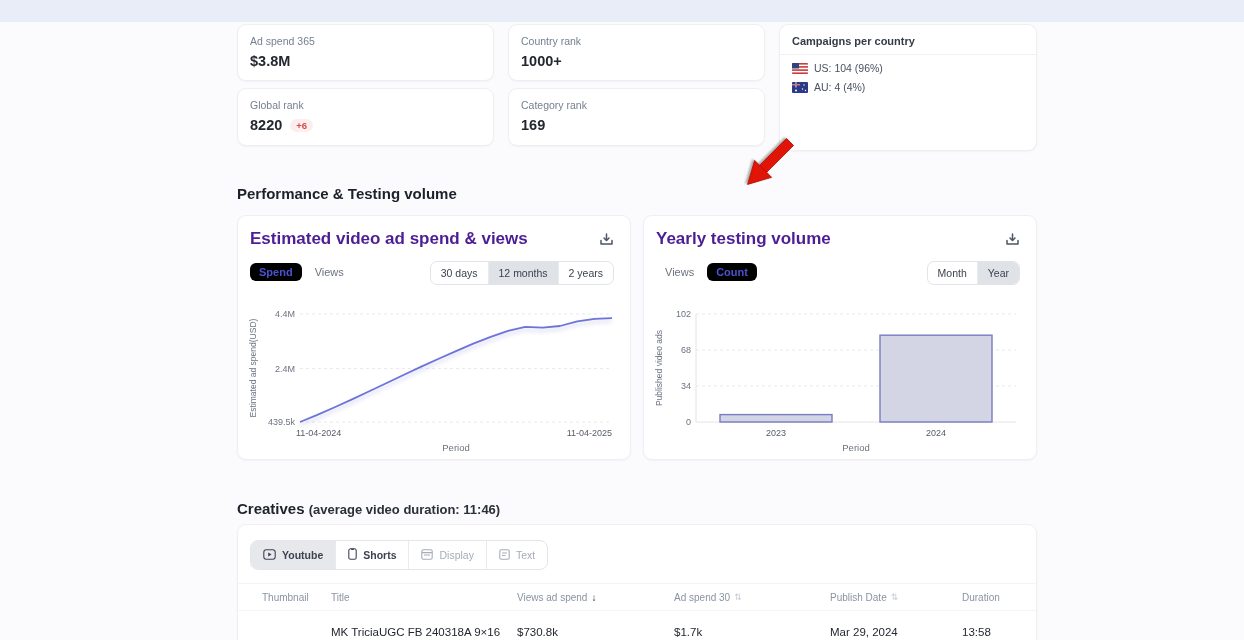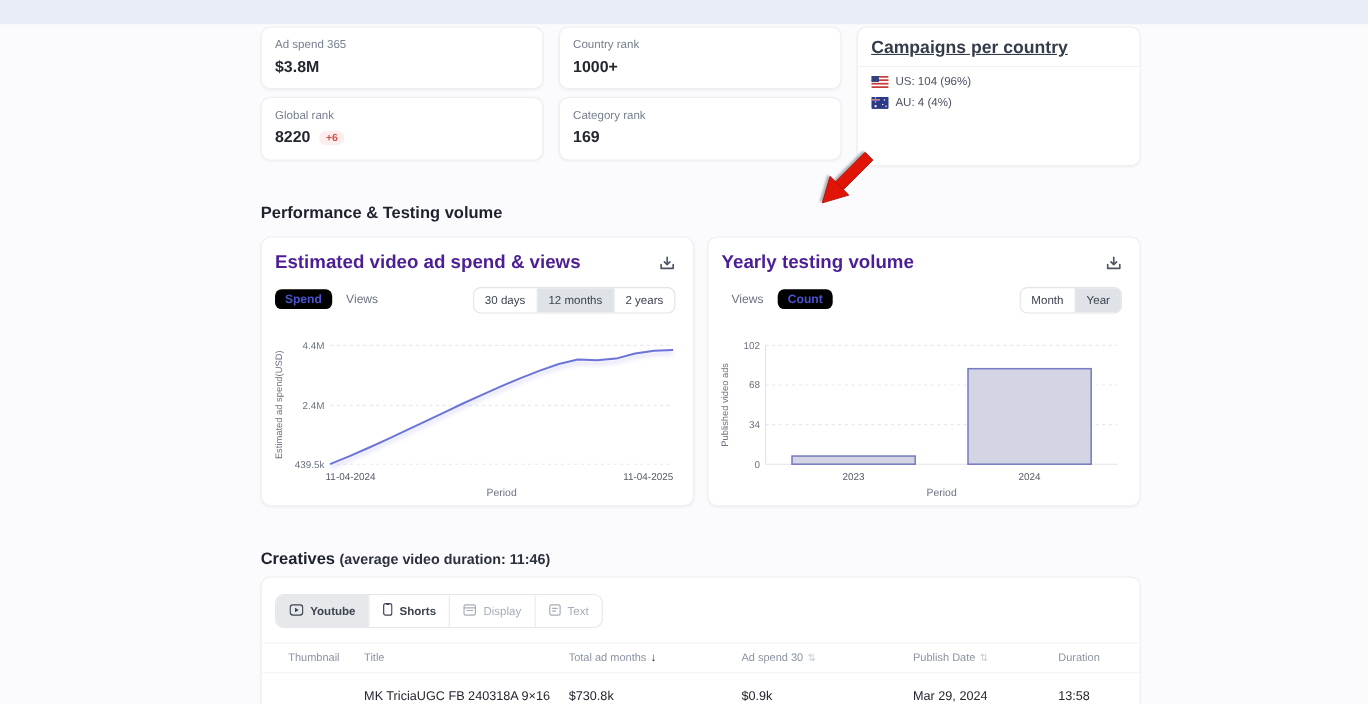--- a/index.html
+++ b/index.html
@@ -13,21 +13,21 @@
   .top-band { position:absolute; left:0; top:0; width:1244px; height:22px; background:#e8edf8; }
 
   .card {
     position:absolute; background:#ffffff; border:1px solid #efeff3;
     border-radius:9px; box-shadow:0 1px 2px rgba(20,30,60,.04);
   }
   .stat-label { font-size:10.5px; color:#76808f; padding:10px 12px 0 12px; }
   .stat-value { font-size:14.5px; font-weight:bold; color:#23272f; padding:6px 12px 0 12px; display:flex; align-items:center; gap:8px; }
   .badge-up { font-size:9.5px; font-weight:bold; color:#d64c4c; background:#fdeeee; border-radius:8px; padding:1px 6px; }
 
-  .camp-title { font-size:16px; font-weight:bold; color:#343b49; padding:10px 12px 7px 12px; border-bottom:1px solid #f1f1f4;text-decoration:underline; }
+  .camp-title { font-size:11px; font-weight:bold; color:#343b49; padding:10px 12px 7px 12px; border-bottom:1px solid #f1f1f4; }
   .camp-row { display:flex; align-items:center; gap:6px; padding:7px 12px 0 12px; font-size:10.5px; color:#4a5160; }
   .flag { width:16px; height:11px; display:inline-block; flex:0 0 auto; border-radius:1px; overflow:hidden; }
 
   .section-heading { position:absolute; font-size:15px; font-weight:bold; color:#1c212c;text-align:right; }
   .section-sub { font-size:13px; font-weight:bold; color:#2a2f3a; }
 
   .chart-card { width:394px; height:245px; }
   .chart-head { display:flex; justify-content:space-between; align-items:center; padding:13px 14px 0 12px; }
   .chart-title { font-size:17px; font-weight:bold; color:#4c1d95; }
   .dl-btn { width:18px; height:16px; cursor:pointer; }
@@ -254,35 +254,35 @@
           </svg></span>
       <span>Text</span>
     </span>
   </div>
 
   <div class="table">
     <div class="thead">
       <span class="th">Thumbnail</span>
       <span class="th">Title</span>
       <span class="th">
-        <span>Total ad months</span>
+        <span>Views ad spend</span>
         <span class="sort-active">↓</span>
       </span>
       <span class="th">
         <span>Ad spend 30</span>
         <span class="sort-idle">⇅</span>
       </span>
       <span class="th">
         <span>Publish Date</span>
         <span class="sort-idle">⇅</span>
       </span>
       <span class="th">Duration</span>
     </div>
     <div class="trow">
       <span><span class="avatar"></span></span>
       <span>MK TriciaUGC FB 240318A 9×16</span>
       <span>$730.8k</span>
-      <span>$0.9k</span>
+      <span>$1.7k</span>
       <span>Mar 29, 2024</span>
       <span>13:58</span>
     </div>
   </div>
 </div>
 
 </body></html>

